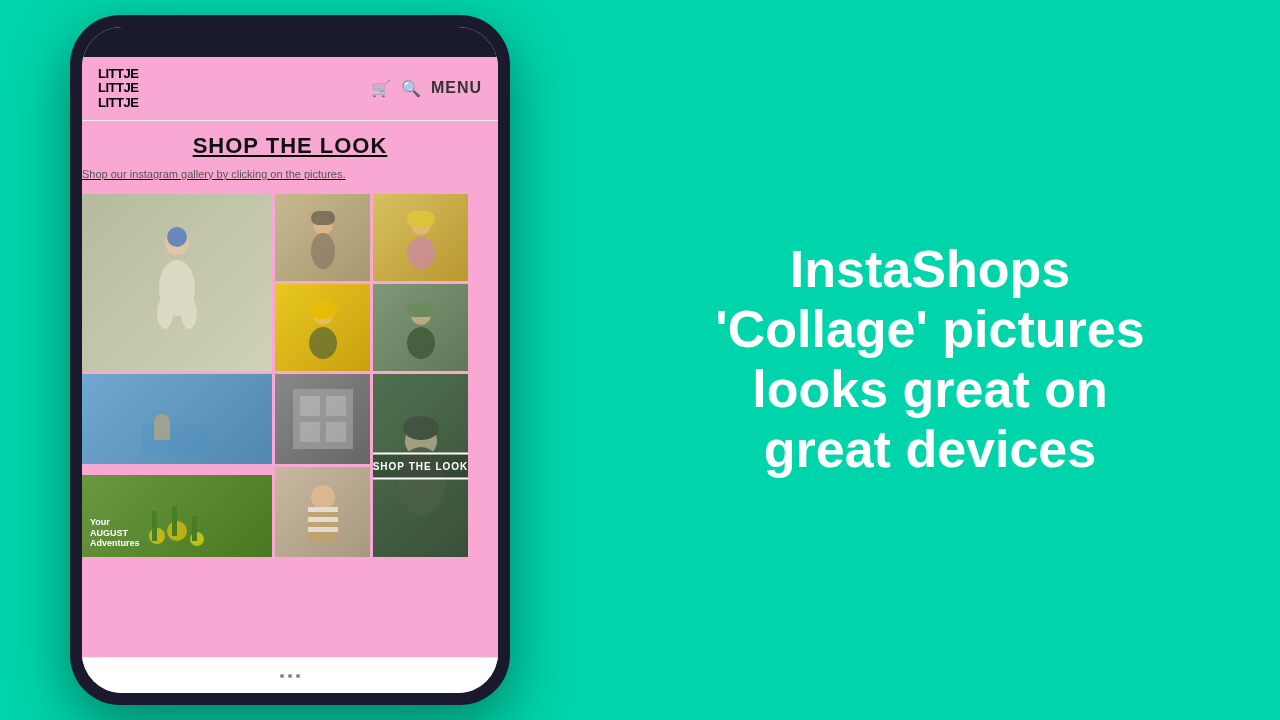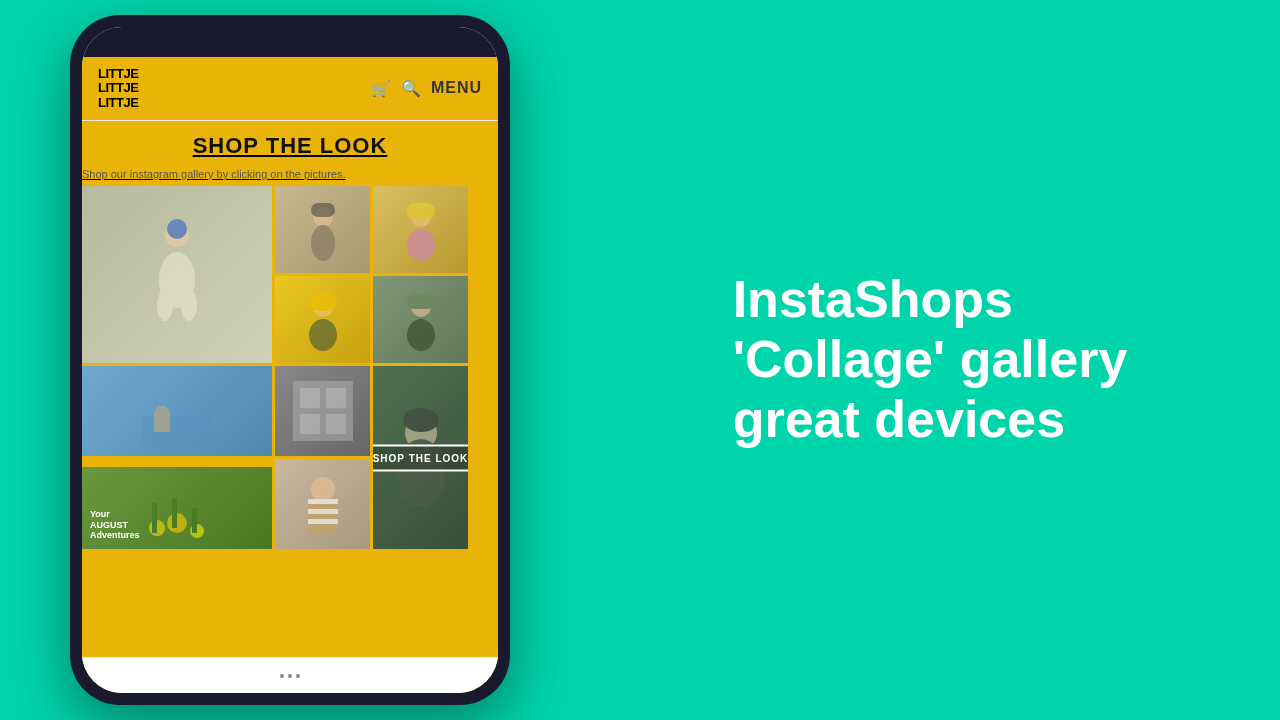--- a/index.html
+++ b/index.html
@@ -55,21 +55,21 @@
 
     .phone-notch-bar {
       width: 120px;
       height: 20px;
       background: #1a1a2e;
       border-radius: 0 0 15px 15px;
     }
 
     .phone-screen {
       flex: 1;
-      background: #eab308;
+      background: #f9a8d4;
       overflow: hidden;
       display: flex;
       flex-direction: column;
     }
 
     .site-header {
       display: flex;
       align-items: center;
       justify-content: space-between;
       padding: 10px 16px;
@@ -115,21 +115,21 @@
       text-align: center;
       color: #111;
       margin-bottom: 8px;
       letter-spacing: 1px;
     }
 
     .page-subtitle {
       font-size: 11px;
       color: #555;
       text-align: left;
-      margin-bottom: 4px;
+      margin-bottom: 12px;
       line-height: 1.4;
     }
 
     .shop-overlay {
       position: absolute;
       top: 50%;
       left: 50%;
       transform: translate(-50%, -50%);
       border: 2px solid white;
       padding: 6px 10px;
@@ -181,21 +181,21 @@
       align-items: center;
       justify-content: center;
       padding: 40px;
     }
 
     .promo-text {
       color: white;
       font-size: 52px;
       font-weight: 900;
       line-height: 1.15;
-      text-align: left;
+      text-align: center;
     }
 
     .gallery-wrapper {
       display: grid;
       grid-template-columns: 190px 95px 95px;
       grid-template-rows: 87px 87px 90px 90px;
       gap: 3px;
     }
 
     .g-cell {
@@ -396,16 +396,17 @@
           </div>
         </div>
       </div>
     </div>
   </div>
 </div>
 
 <div class="right-panel">
   <div class="promo-text">
     <div>InstaShops</div>
-    <div>'Collage' gallery</div>
+    <div>'Collage' pictures</div>
+    <div>looks great on</div>
     <div>great devices</div>
   </div>
 </div>
 
 </body></html>

